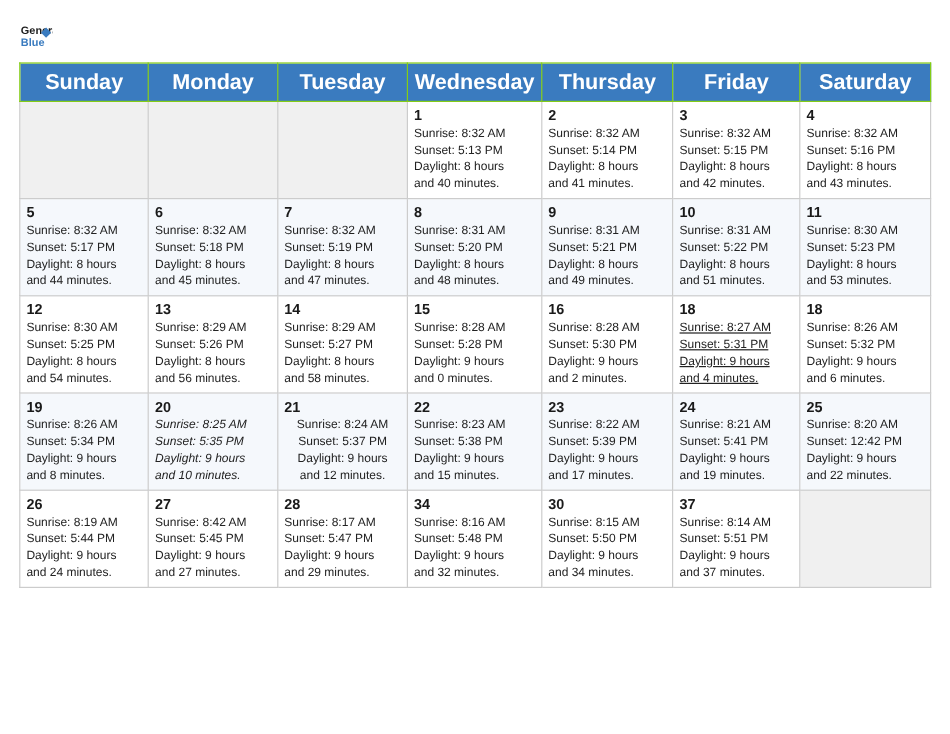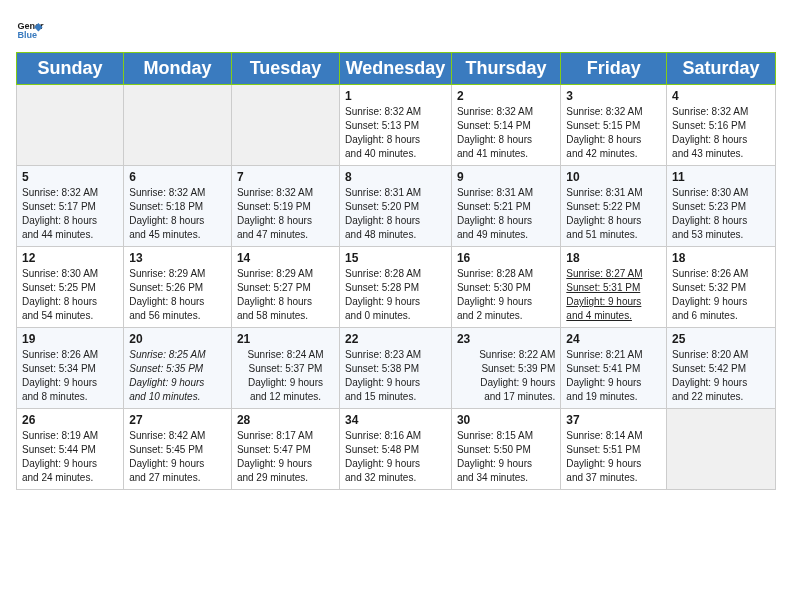--- a/index.html
+++ b/index.html
@@ -273,36 +273,36 @@
         </td>
         <td>
           <div class="day-number">22</div>
           <div class="day-detail" style="white-space: pre-line;">Sunrise: 8:23 AM
 Sunset: 5:38 PM
 Daylight: 9 hours
 and 15 minutes.</div>
         </td>
         <td>
           <div class="day-number">23</div>
-          <div class="day-detail" style="white-space: pre-line; text-align: right;">Sunrise: 8:22 AM
+          <div class="day-detail" style="white-space: pre-line;">Sunrise: 8:22 AM
 Sunset: 5:39 PM
 Daylight: 9 hours
 and 17 minutes.</div>
         </td>
         <td>
           <div class="day-number">24</div>
           <div class="day-detail" style="white-space: pre-line;">Sunrise: 8:21 AM
 Sunset: 5:41 PM
 Daylight: 9 hours
 and 19 minutes.</div>
         </td>
         <td>
           <div class="day-number">25</div>
           <div class="day-detail" style="white-space: pre-line;">Sunrise: 8:20 AM
-Sunset: 5:42 PM
+Sunset: 12:42 PM
 Daylight: 9 hours
 and 22 minutes.</div>
         </td>
       </tr>
       <tr>
         <td>
           <div class="day-number">26</div>
           <div class="day-detail" style="white-space: pre-line;">Sunrise: 8:19 AM
 Sunset: 5:44 PM
 Daylight: 9 hours

